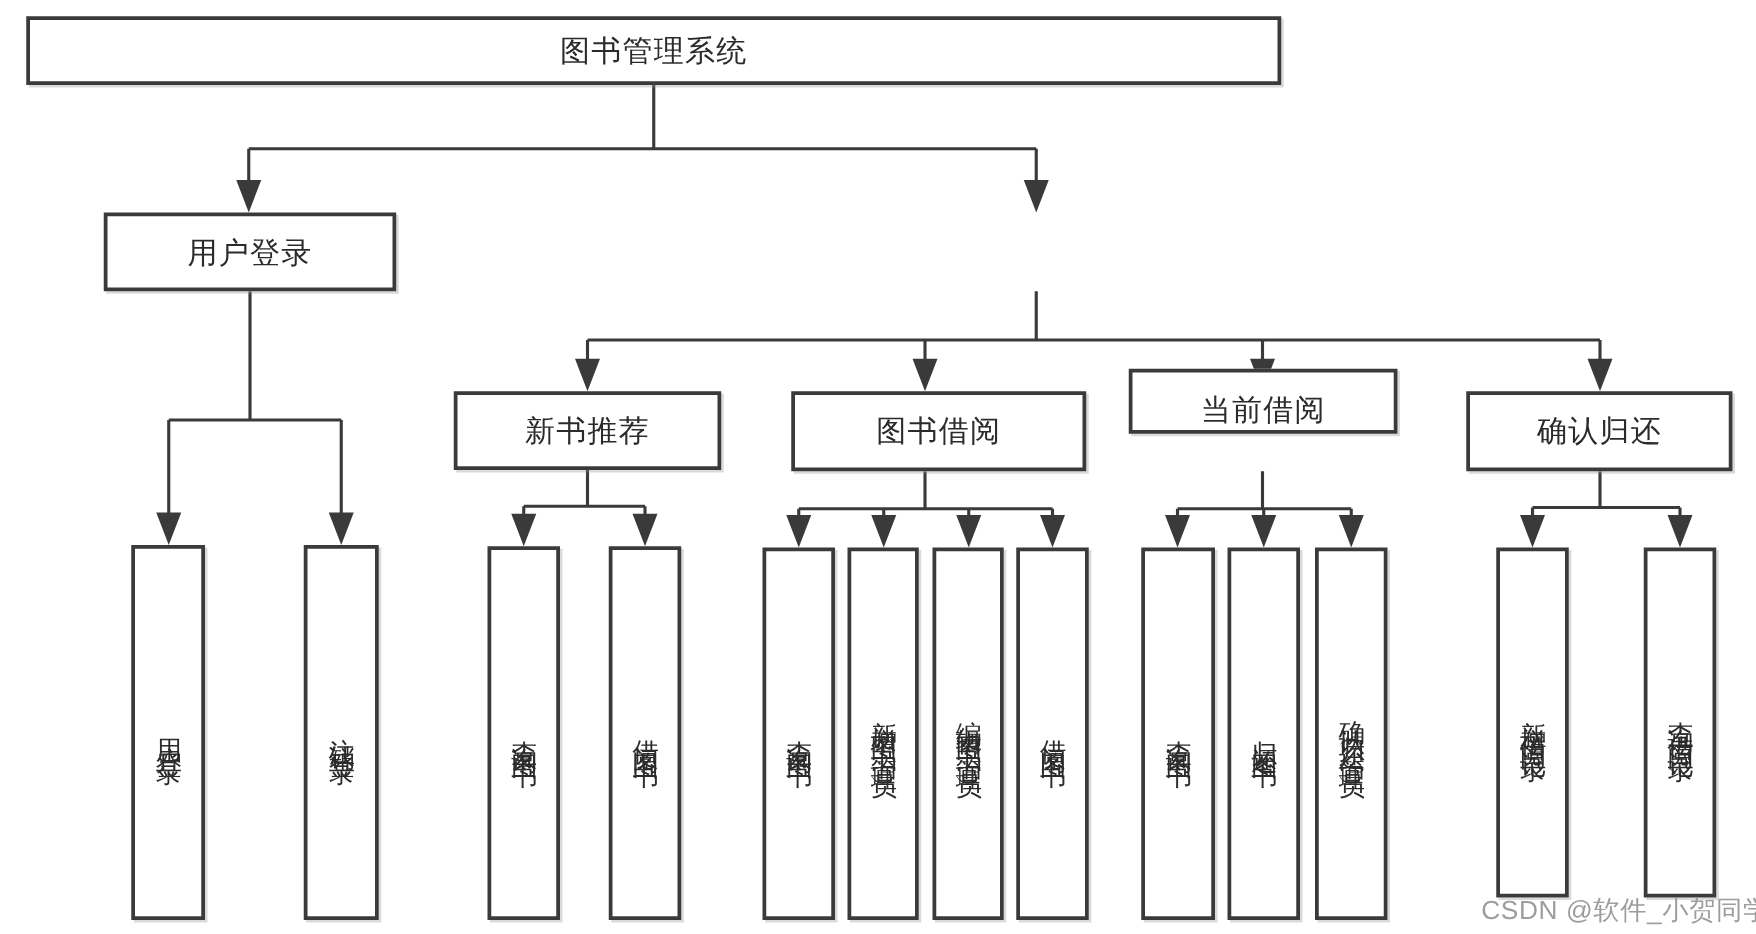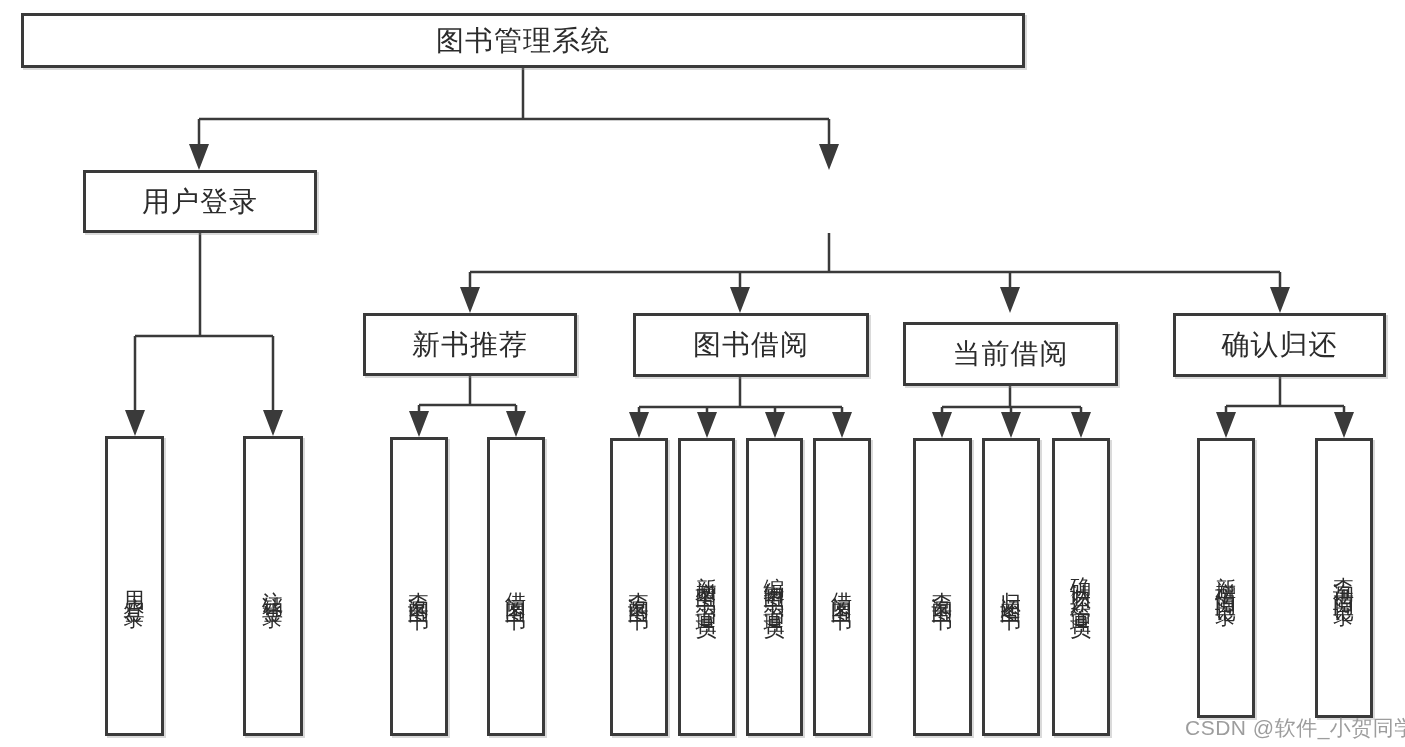--- a/index.html
+++ b/index.html
@@ -29,21 +29,21 @@
     background: #ffffff;
     border: 3px solid #3a3a3a;
     box-shadow: 2px 2px 0 rgba(150,150,150,0.35);
     display: flex;
     align-items: center;
     justify-content: center;
     color: #2b2b2b;
     z-index: 2;
   }
   .hbox .lbl {
-    font-size: 28px;
+    font-size: 24px;
     letter-spacing: 1px;
     white-space: nowrap;
   }
   .vbox {
     border-width: 3px;
   }
   .vbox .lbl {
     writing-mode: vertical-rl;
     text-orientation: mixed;
     font-size: 21px;
@@ -117,21 +117,21 @@
   <div class="node hbox" style="left:83px; top:170px; width:234px; height:63px;">
     <span class="lbl">用户登录</span>
   </div>
 
   <div class="node hbox" style="left:363px; top:313px; width:214px; height:63px;">
     <span class="lbl">新书推荐</span>
   </div>
   <div class="node hbox" style="left:633px; top:313px; width:236px; height:64px;text-align:right;">
     <span class="lbl">图书借阅</span>
   </div>
-  <div class="node hbox" style="left:903px; top:322px; width:215px; height:64px;">
+  <div class="node hbox" style="left:903px; top:295px; width:215px; height:52px;align-items:flex-end;">
     <span class="lbl">当前借阅</span>
   </div>
   <div class="node hbox" style="left:1173px; top:313px; width:213px; height:64px;">
     <span class="lbl">确认归还</span>
   </div>
 
   <div class="node vbox" style="left:105px; top:436px; width:59px; height:300px;">
     <span class="lbl">用户登录</span>
   </div>
   <div class="node vbox" style="left:243px; top:436px; width:60px; height:300px;">

